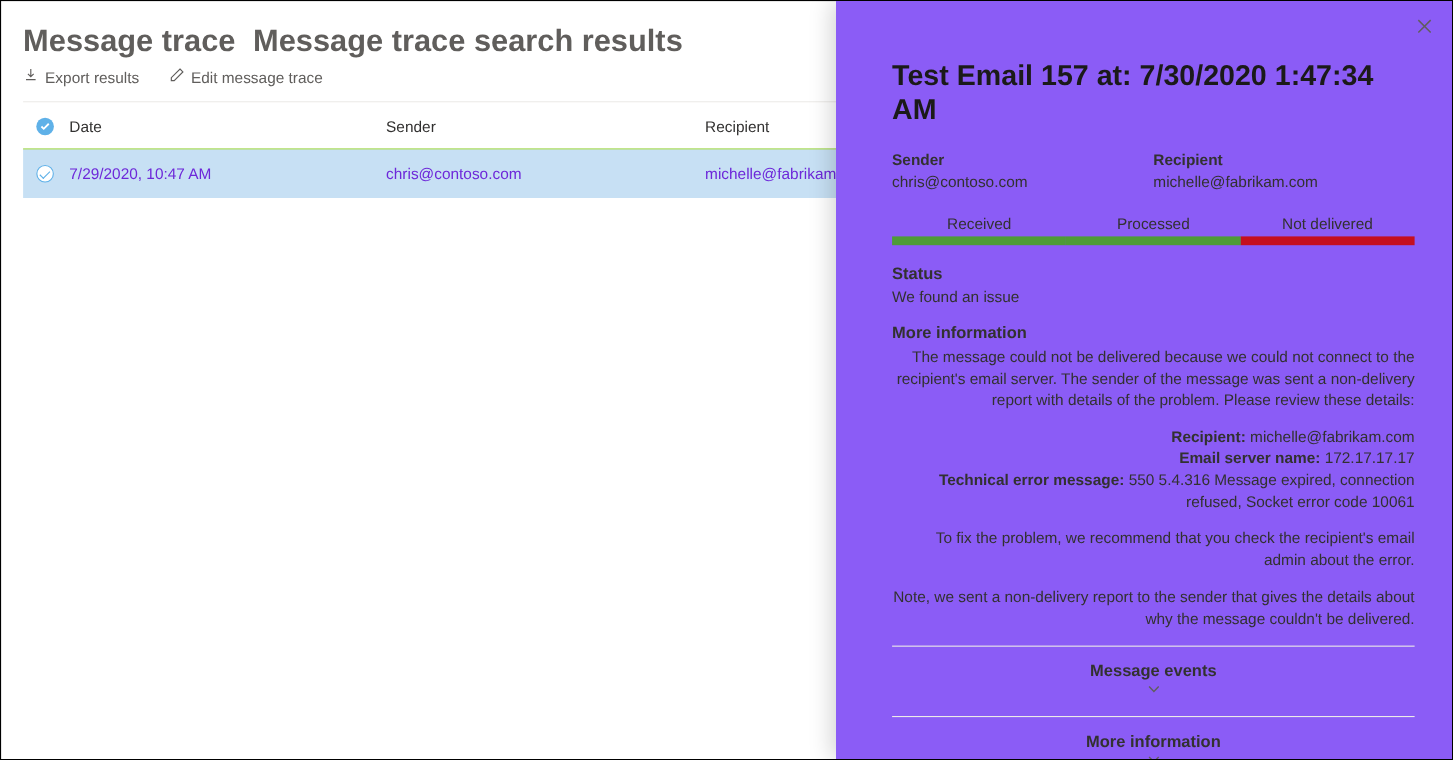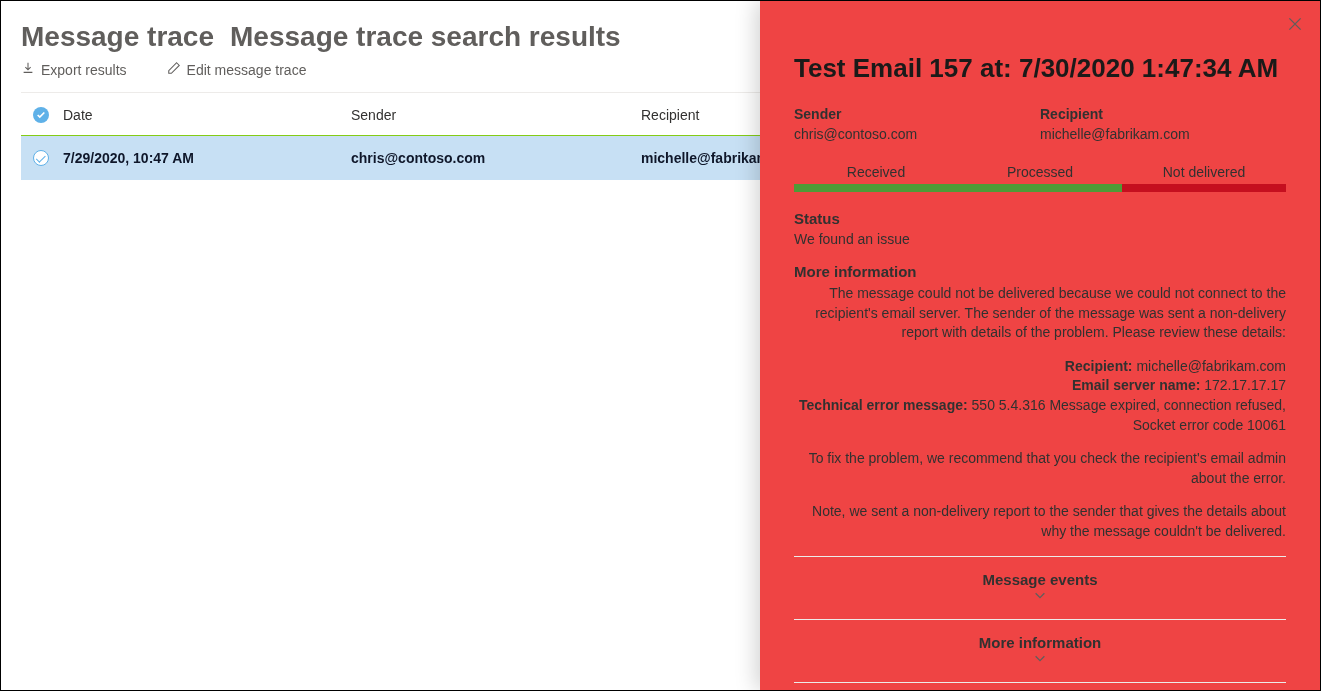--- a/index.html
+++ b/index.html
@@ -34,21 +34,21 @@
     font-size: 18px;
     color: #605e5c;
   }
   .breadcrumb .current {
     font-size: 28px;
     font-weight: 600;
     color: #605e5c;
   }
   .toolbar {
     display: flex;
-    gap: 40px;
+    gap: 27px;
     padding-bottom: 14px;
     border-bottom: 1px solid #edebe9;
   }
   .toolbar .cmd {
     display: flex;
     align-items: center;
     gap: 6px;
     color: #605e5c;
     cursor: pointer;
     font-size: 14px;
@@ -60,22 +60,21 @@
     padding: 14px 0 12px 0;
     border-bottom: 1px solid #84cc16;
     color: #323130;
     font-size: 14px;
   }
   .table-row {
     display: flex;
     align-items: center;
     padding: 14px 0;
     font-size: 14px;
-    color: #0f172a;
-    font-weight: bold;
+    color: #6d28d9;
   }
   .table-row.selected { background: #c7e0f4; }
   .col-check { width: 40px; display:flex; justify-content:center; }
   .col-date { width: 290px; padding-left: 2px;}
   .col-sender { width: 290px; }
   .col-recipient { flex: 1; }
   .check-circle {
     width: 16px; height: 16px; border-radius: 50%;
     background: #5fb1e8;
     display:flex; align-items:center; justify-content:center;
@@ -91,23 +90,23 @@
     border-left:1.5px solid #5fb1e8;
     border-bottom:1.5px solid #5fb1e8;
     transform:rotate(-45deg) translate(0px,-1px);
   }
 
   
   .panel {
     position: absolute;
     top: 0; right: 0; bottom: 0;
     width: 560px;
-    background: #ef4444;
+    background: #8b5cf6;
     box-shadow: -4px 0 20px rgba(0,0,0,0.18);
-    padding: 22px 34px 0 34px;
+    padding: 22px 34px 0 51px;
     overflow-y: auto;
   }
   .panel .close {
     position: absolute;
     top: 14px; right: 16px;
     cursor: pointer;
     color: #605e5c;
   }
   .panel .close svg { width:18px; height:18px; }
   .panel h1 {

